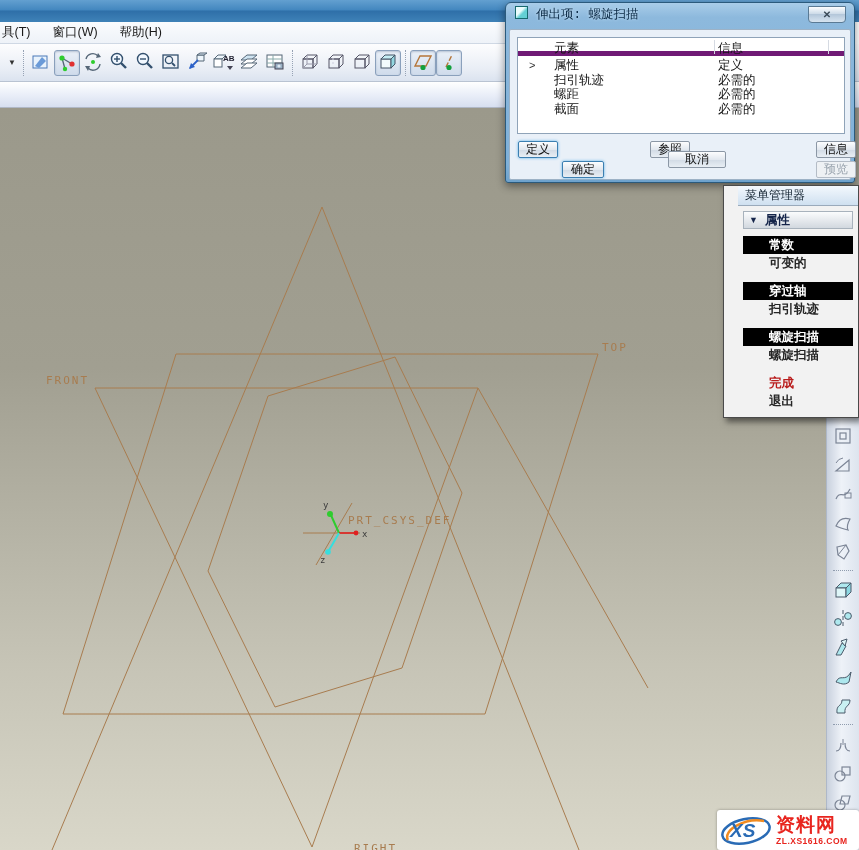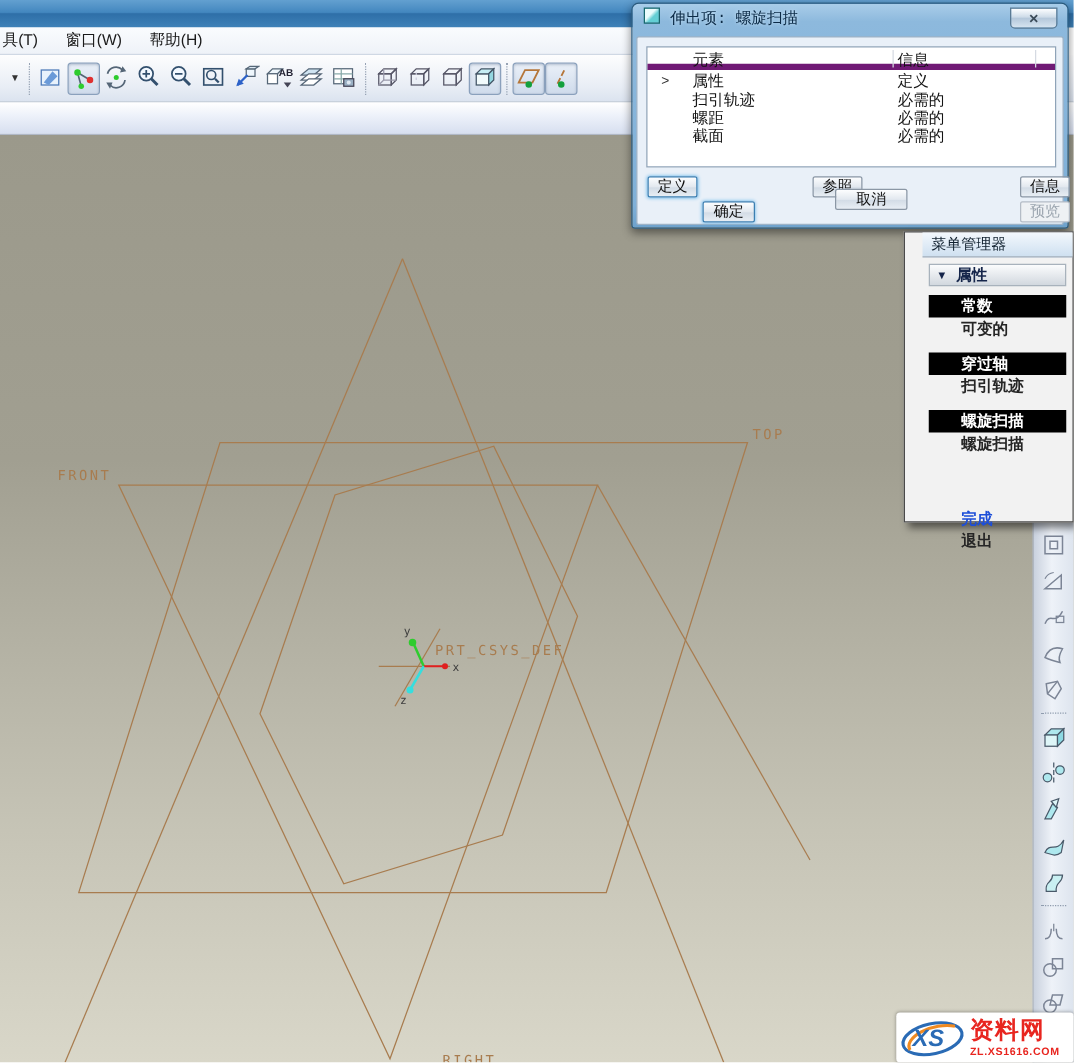--- a/index.html
+++ b/index.html
@@ -71,21 +71,21 @@
     background:#f2f2f2; border:1px solid #4a4a4a; box-shadow:3px 4px 6px rgba(0,0,0,.5);padding-left:14px; }
   .mm-title { height:20px; background:linear-gradient(180deg,#f3f8fd,#cfe0f0); border-bottom:1px solid #9aaabb;
     font-size:12px; color:#10202e; display:flex; align-items:center; padding-left:7px; }
   .mm-body { padding:4px 3px 0 3px; }
   .mm-header { height:18px; margin:1px 2px 7px 2px; background:linear-gradient(180deg,#fbfcfd,#d2d8df);
     border:1px solid #a8b2bc; display:flex; align-items:center; padding-left:5px; gap:7px;
     font-size:12.5px; font-weight:bold; color:#15254a; }
   .mm-header .tri { font-size:9px; color:#15254a; }
   .mm-item { height:18px; line-height:18px; margin:0 2px; padding-left:26px; font-size:12.5px; color:#262626;font-weight:bold; }
   .mm-item.sel { background:#000; color:#fff; }
-  .mm-item.bold { font-weight:bold; color:#1d4ed8;margin-top:32px; }
+  .mm-item.bold { font-weight:bold; color:#b91c1c; }
   .mm-sep { height:10px; }
 
   
   .rtb { position:absolute; left:826px; top:418px; width:33px; height:432px;
     background:linear-gradient(90deg,#c9d1de 0%,#eef2f8 45%,#dde4ee 100%);
     border-left:1px solid #aeb8c8; display:flex; flex-direction:column; align-items:center; padding-top:5px; gap:4px; }
   .rbtn { width:26px; height:25px; display:flex; align-items:center; justify-content:center; }
   .rsep { width:20px; border-top:1px dotted #8f9cae; margin:2px 0; }
 
   

